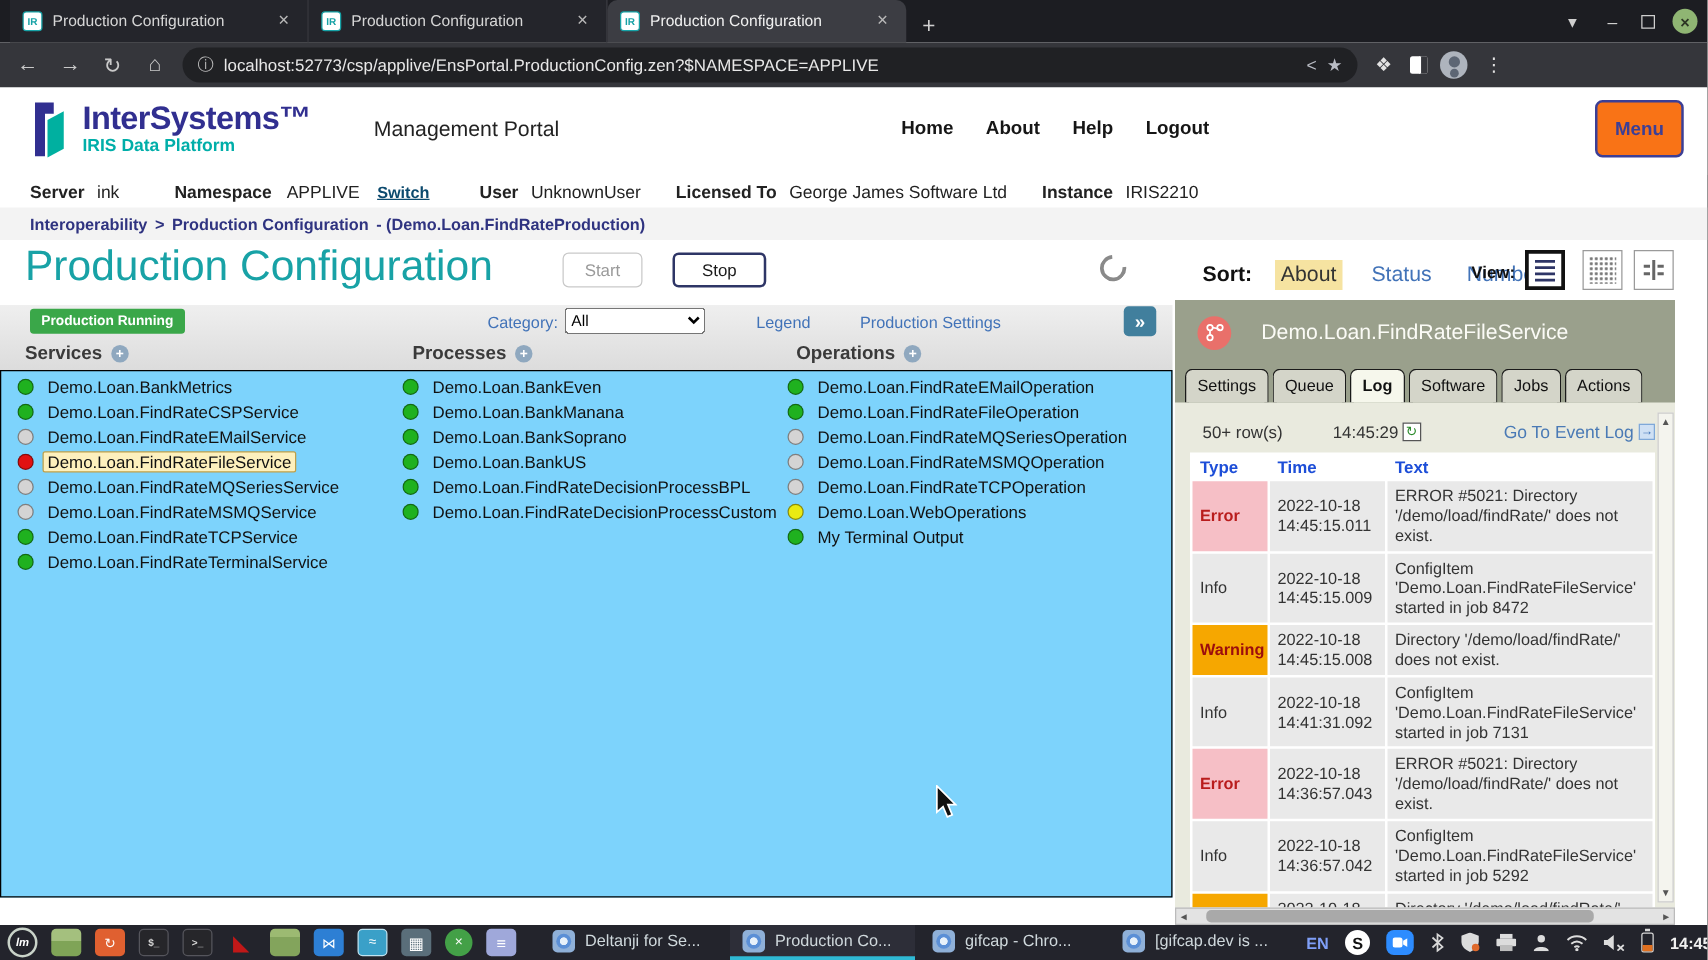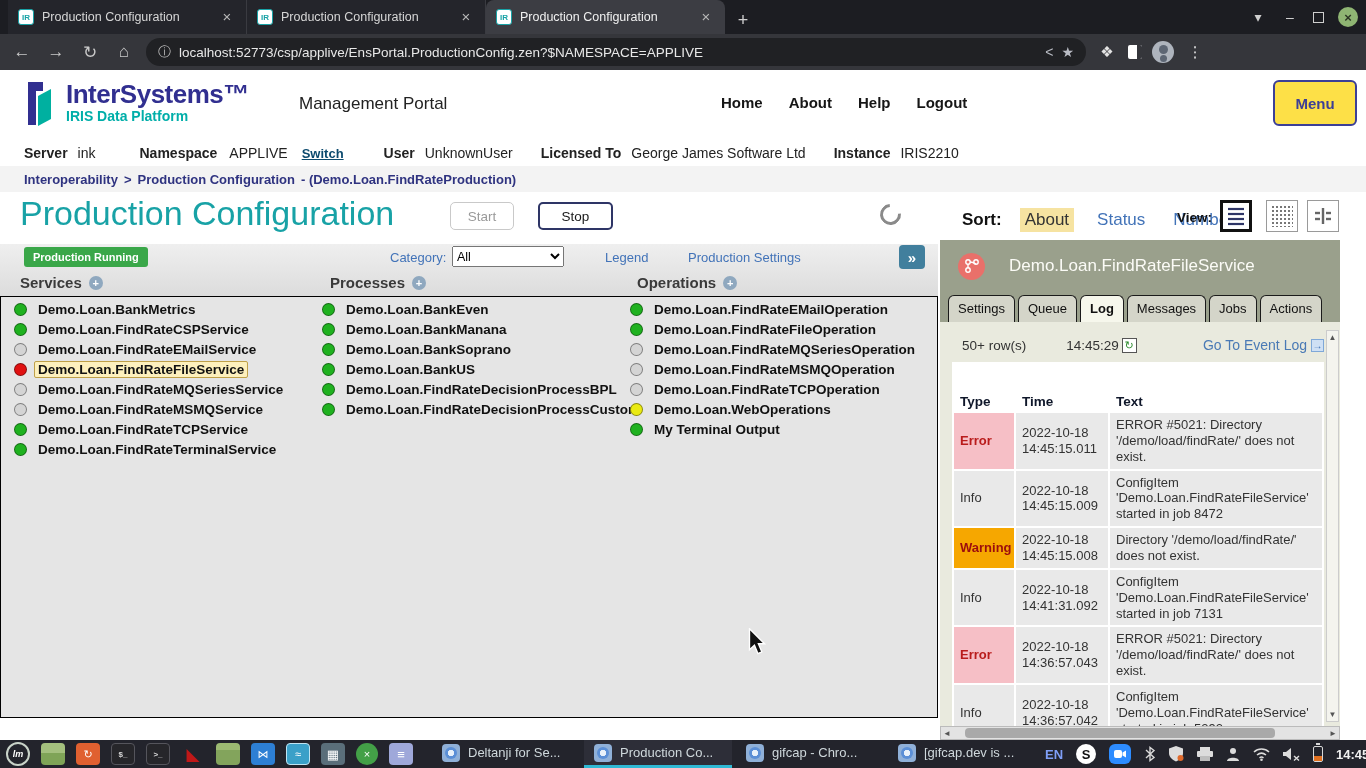--- a/index.html
+++ b/index.html
@@ -40,22 +40,22 @@
   .avatar { width:22px; height:22px; border-radius:50%; background:#aeb4bd; display:flex; align-items:center; justify-content:center; }
   .avatar:after { content:""; width:9px; height:9px; border-radius:50%; background:#5d6674; box-shadow:0 9px 0 -1px #5d6674; margin-top:-6px; }
 
   
   .pheader { position:absolute; top:70px; left:0; right:0; height:70px; background:#fff; }
   .logo { position:absolute; left:24px; top:10px; display:flex; gap:8px; }
   .logo-text .l1 { font-size:26px; font-weight:bold; color:#312f90; letter-spacing:-0.5px; line-height:28px; }
   .logo-text .l2 { font-size:14px; font-weight:bold; color:#00aea9; }
   .app-title { position:absolute; left:299px; top:24px; font-size:17px; color:#222; }
   .topnav { position:absolute; left:721px; top:24px; display:flex; gap:26px; font-size:15px; font-weight:bold; color:#161616; }
-  .menu-btn { position:absolute; right:9px; top:10px; width:84px; height:46px; border:2px solid #3c3f96; border-radius:6px;
-              color:#3c3f96; font-size:15px; font-weight:bold; display:flex; align-items:center; justify-content:center; background:#fde047; }
+  .menu-btn { position:absolute; right:19px; top:10px; width:71px; height:46px; border:2px solid #3c3f96; border-radius:6px;
+              color:#3c3f96; font-size:15px; font-weight:bold; display:flex; align-items:center; justify-content:center; background:#f97316; }
 
   .infobar { position:absolute; top:140px; left:0; right:0; height:26px; display:flex; align-items:center; font-size:14px; color:#222; }
   .infobar b { font-weight:bold; }
   .ml24{margin-left:24px}.ml10{margin-left:10px}.ml44{margin-left:44px}.ml12{margin-left:12px}
   .ml14{margin-left:14px}.ml40{margin-left:40px}.ml28{margin-left:28px}
   .switch-link { color:#0c4a6e; text-decoration:underline; font-weight:bold; font-size:13px;text-align:center; }
 
   .breadcrumb { position:absolute; top:166px; left:0; right:0; height:26px; background:#f3f3f3;
                 display:flex; align-items:center; gap:6px; padding-left:24px; font-size:13px; font-weight:bold; color:#2f3380; }
 
@@ -91,21 +91,21 @@
   .legend-link{left:605px} .prodset-link{left:688px}
   .expand-btn { position:absolute; left:899px; top:1px; width:26px; height:24px; background:#417f9d; color:#fff;
                 border-radius:4px; font-size:15px; font-weight:bold; display:flex; align-items:center; justify-content:center; }
   .col-head { position:absolute; top:30px; display:flex; align-items:center; gap:7px;
               font-size:15px; font-weight:bold; color:#3a3a3a; }
   .ch1{left:20px}.ch2{left:330px}.ch3{left:637px}
   .plus-circle { width:14px; height:14px; border-radius:50%; background:#8fa8bf; color:#fff; font-size:11px;
                  display:flex; align-items:center; justify-content:center; }
 
   
-  .mainbox { position:absolute; top:296px; left:0; width:938px; height:422px; background:#e5e5e5; border:1px solid #000;font-weight:bold; }
+  .mainbox { position:absolute; top:296px; left:0; width:938px; height:422px; background:#7dd3fc; border:1px solid #000; }
   .itemlist { position:absolute; top:2px; }
   .il1{left:13px}.il2{left:321px}.il3{left:629px}
   .item { height:20px; display:flex; align-items:center; gap:7px; font-size:13.5px; color:#111; }
   .dot { width:13px; height:13px; border-radius:50%; border:1px solid rgba(0,0,0,0.4); flex:none; }
   .dot.green{background:#1fb11f} .dot.gray{background:#d4d4d4} .dot.red{background:#e01111} .dot.yellow{background:#eaea12}
   .item .iname { padding:0 3px; border:1px solid transparent; }
   .item .iname.selected { background:#fdf0bd; border:1px solid #bfa049; border-radius:2px; }
 
   
   .panel { position:absolute; left:940px; top:240px; width:400px; height:500px; background:#e9eade; }
@@ -124,21 +124,21 @@
   .reftime { margin-left:40px; }
   .minirefresh { margin-left:3px; width:15px; height:15px; border:1px solid #555; background:#fff; color:#2a8a2a;
                  font-size:11px; display:inline-flex; align-items:center; justify-content:center; }
   .eventlog { margin-left:auto; color:#4a7ab5; font-size:14px; display:flex; align-items:center; gap:4px; }
   .evarrow { width:13px; height:13px; border:1px solid #7fa8d8; background:#cfe0f4; color:#3b6fb5; font-size:10px;
              display:flex; align-items:center; justify-content:center; }
 
   .log-table { position:absolute; left:12px; top:122px; width:372px; height:364px; background:#fff;
                overflow:hidden; padding:2px; display:flex; flex-direction:column; gap:2px; }
   .log-row, .log-headrow { display:grid; grid-template-columns:60px 92px 212px; gap:2px; flex:none; }
-  .log-headrow .hcell { background:#fff; color:#0f172a; font-weight:bold; font-size:13.5px; padding:2px 6px;margin-top:28px; }
+  .log-headrow .hcell { background:#fff; color:#1d4ed8; font-weight:bold; font-size:13.5px; padding:2px 6px; }
   .lcell { background:#e9e9e9; font-size:13px; color:#333; line-height:1.22; padding:4px 6px;
            display:flex; align-items:center; }
   .tcell { font-weight:normal; }
   .tcell.error { background:#f6bfc6; color:#b91c1c; font-weight:bold; }
   .tcell.warning { background:#f6a700; color:#9c0d0d; font-weight:bold; }
   .tcell.info { background:#e9e9e9; color:#333; }
 
   .vscroll { position:absolute; right:1px; top:90px; bottom:18px; width:13px; background:#f4f4ee; border:1px solid #ccc;
              display:flex; flex-direction:column; justify-content:space-between; align-items:center; color:#555; font-size:8px; padding:2px 0; }
   .hscroll { position:absolute; left:0; right:0; bottom:0; height:14px; background:#e3e3e3; border:1px solid #bbb;
@@ -468,21 +468,21 @@
       <span class="panel-title">Demo.Loan.FindRateFileService</span>
     </div>
     <div class="ptabs">
 
         <span class="ptab">Settings</span>
 
         <span class="ptab">Queue</span>
 
         <span class="ptab active">Log</span>
 
-        <span class="ptab">Messages</span>
+        <span class="ptab">Software</span>
 
         <span class="ptab">Jobs</span>
 
         <span class="ptab">Actions</span>
       </div>
     <div class="log-infobar">
       <span class="rowcount">50+ row(s)</span>
       <span class="reftime">14:45:29</span>
       <span class="minirefresh">↻</span>
       <span class="eventlog">

